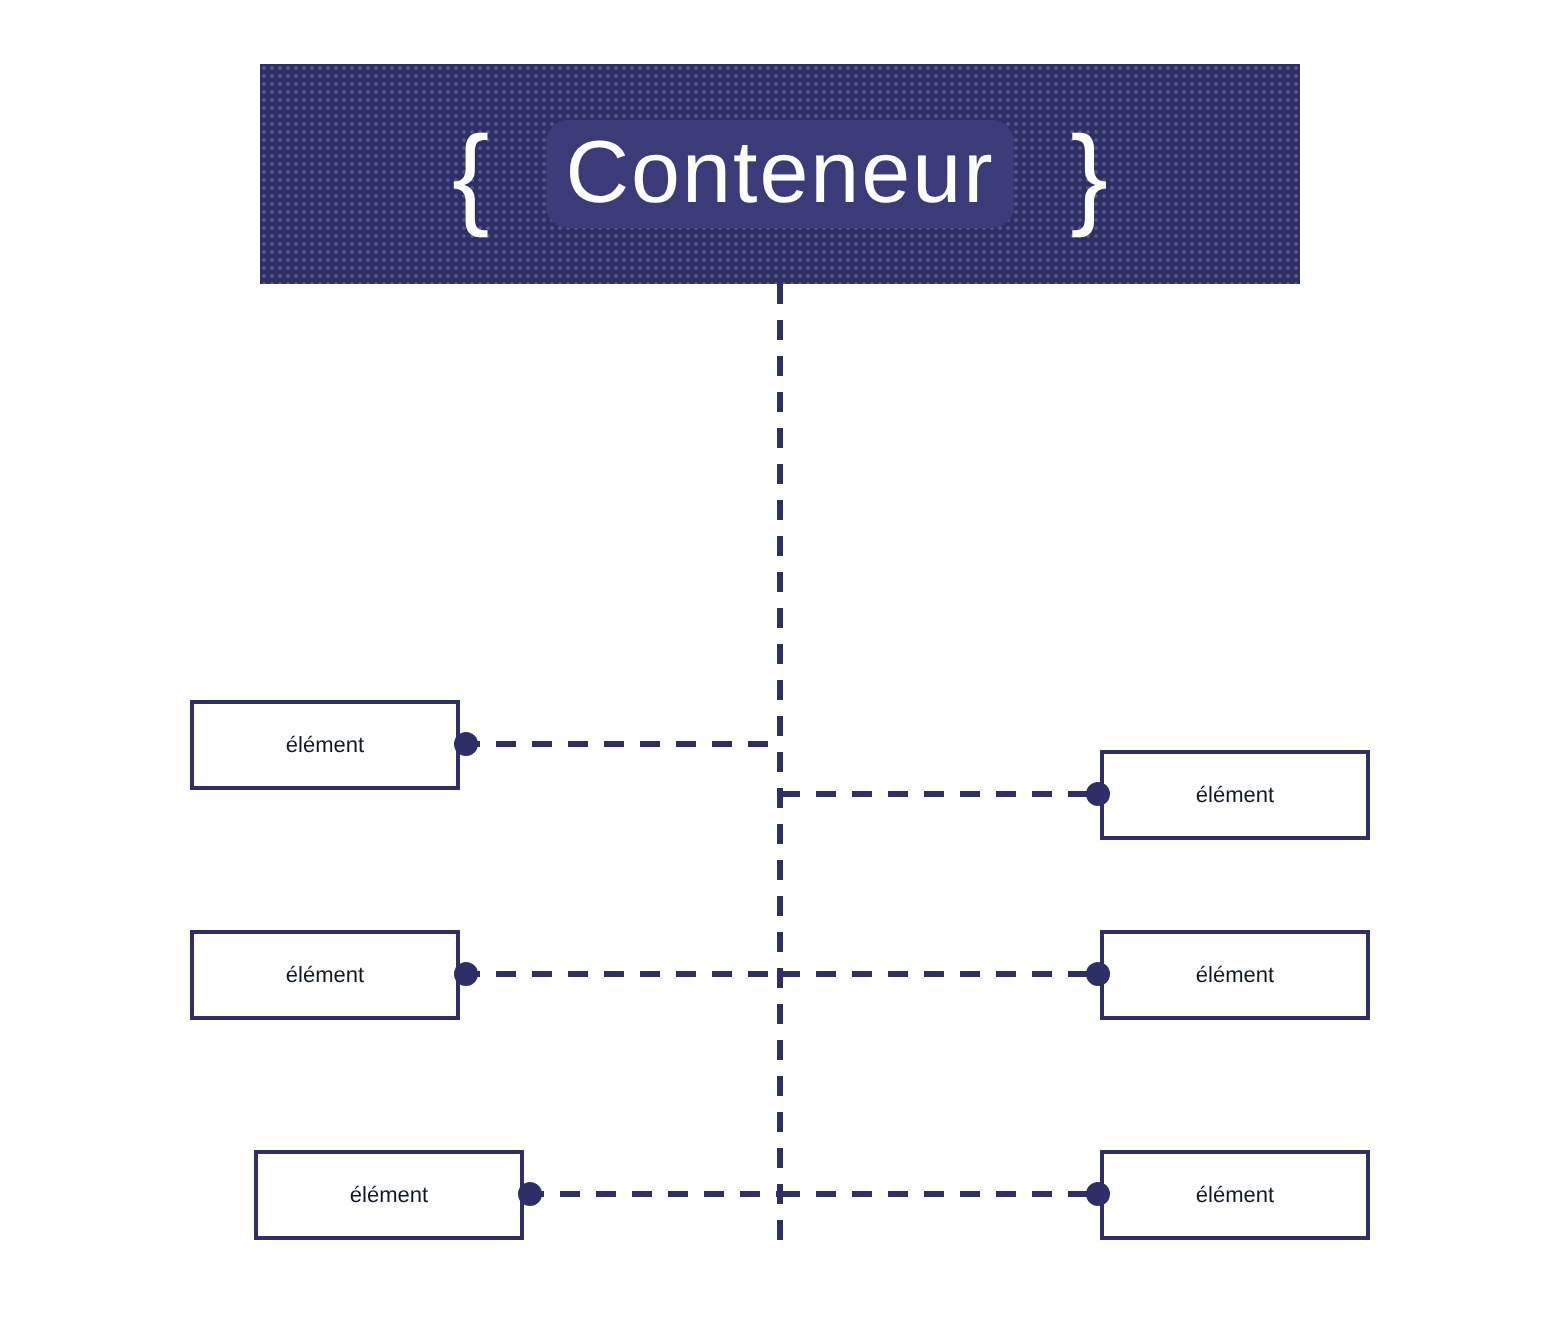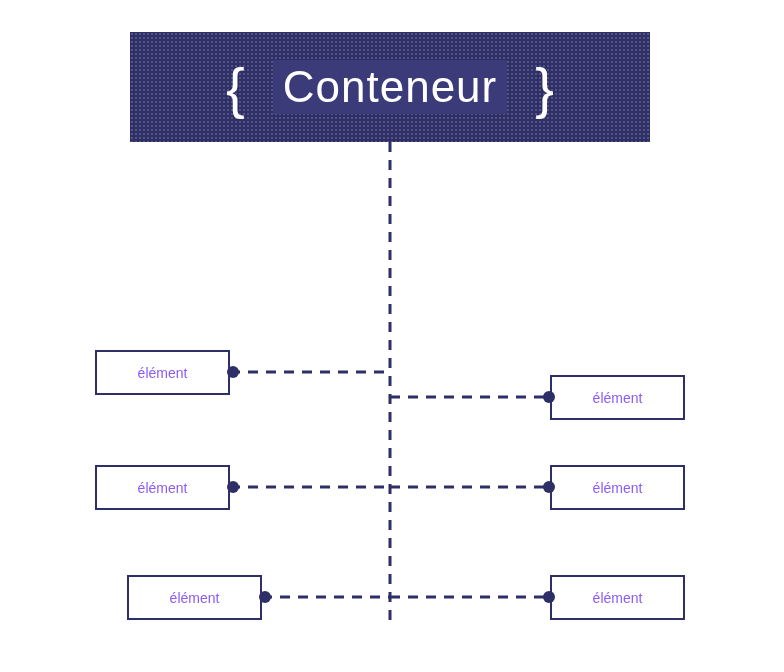--- a/index.html
+++ b/index.html
@@ -29,32 +29,33 @@
     color: #ffffff;
     font-size: 56px;
     font-weight: normal;
   }
   .container-label {
     color: #ffffff;
     background: #3a3b78;
     font-size: 44px;
     padding: 2px 10px;
     letter-spacing: 1px;
+    border-radius: 11px;
   }
   .element-box {
     position: absolute;
     width: 135px;
     height: 45px;
     border: 2px solid #2e2f66;
     background: #ffffff;
     display: flex;
     align-items: center;
     justify-content: center;
-    color: #8b5cf6;
-    font-size: 14px;
+    color: #0f172a;
+    font-size: 11px;
   }
   .connector-dot {
     position: absolute;
     width: 12px;
     height: 12px;
     background: #2e2f66;
     border-radius: 50%;
     transform: translate(-50%, -50%);
   }
   svg.lines {

